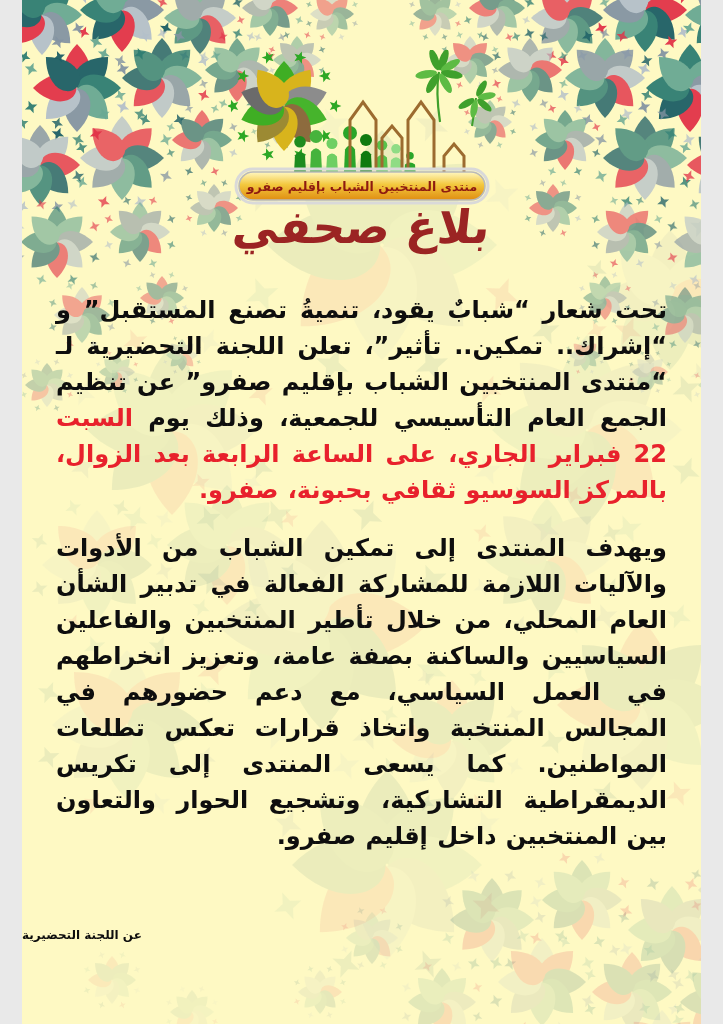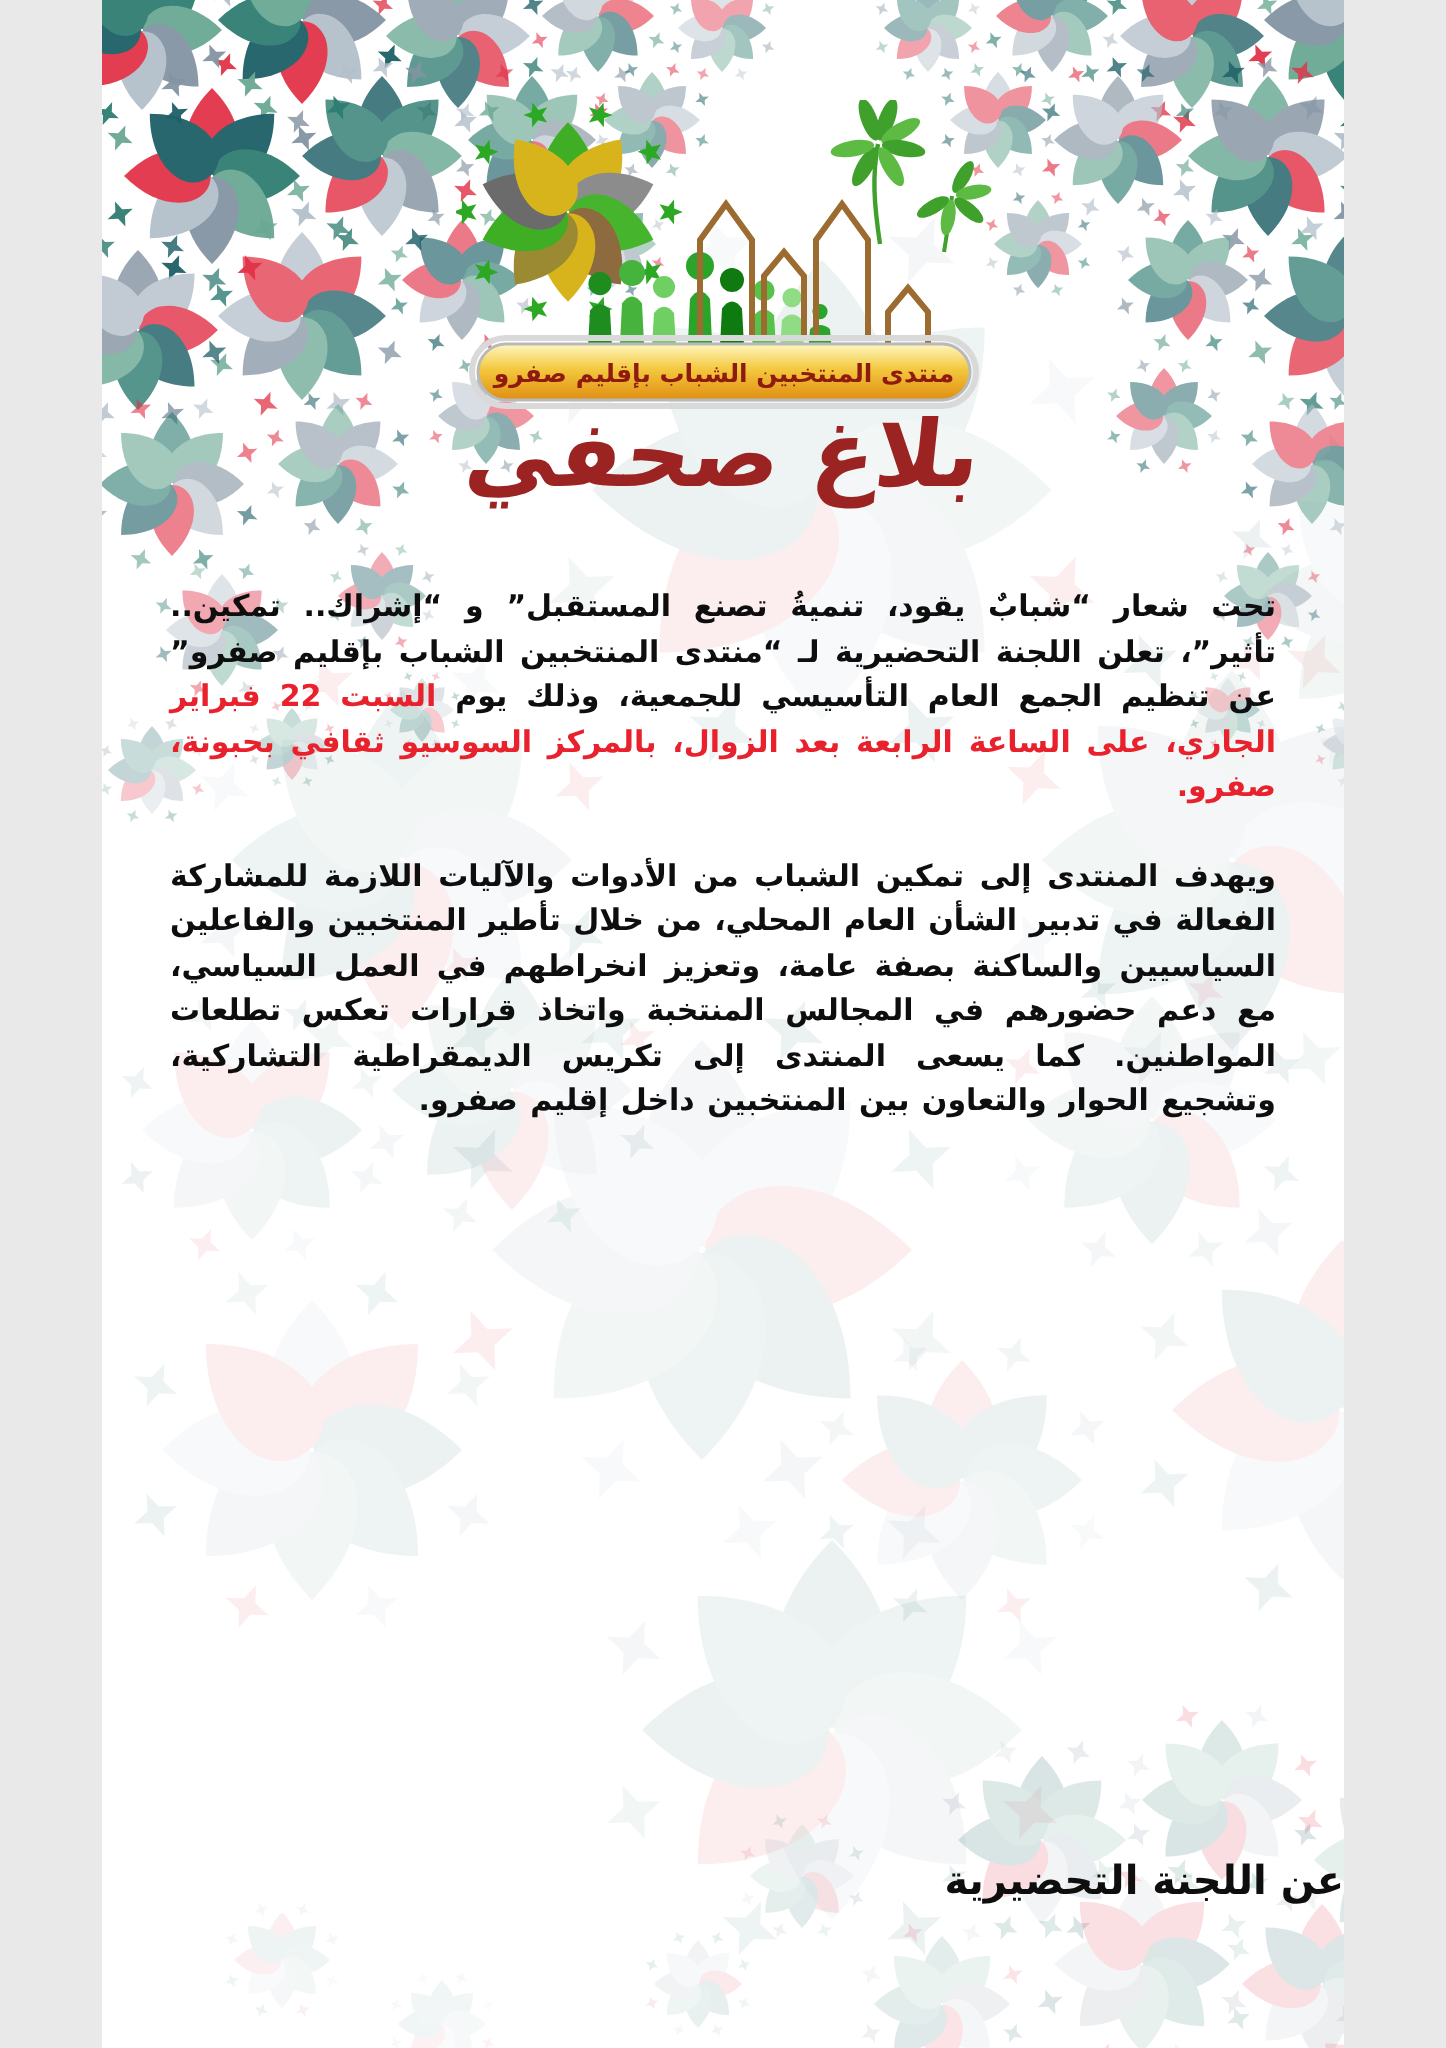--- a/index.html
+++ b/index.html
@@ -1,43 +1,43 @@
 <!DOCTYPE html>
 <html lang="ar" style="--title-red: #9b2423; --highlight-red: #e8212c; --body-text: #0e0e0e;"><head>
 <meta charset="utf-8">
 <style>
   html,body{margin:0;padding:0;background:#e9e9e9;}
   .page{
-    position:relative;width:621px;height:1024px;margin:0 auto;
-    background:#ffffff;overflow:hidden;
+    position:relative;width:679px;height:1024px;margin:0 auto;
+    background:#fef9c3;overflow:hidden;
     font-family:"DejaVu Sans",sans-serif;
   }
   #decor-svg{position:absolute;inset:0;z-index:0;pointer-events:none;}
   .logo{position:absolute;top:50px;left:50%;transform:translateX(-50%);
     width:268px;height:155px;z-index:2;}
   .logo svg{width:100%;height:100%;display:block;}
   .title{
     position:absolute;top:200px;left:0;width:100%;margin:0;z-index:2;
     text-align:center;font-size:46px;font-weight:bold;
     color:var(--title-red,#9b2423);
     transform:skewX(-6deg);
     letter-spacing:1px;
   }
   .content{
     position:absolute;top:292px;right:34px;left:34px;z-index:2;
     direction:rtl;text-align:justify;
-    font-size:15px;font-weight:bold;line-height:1.5;
+    font-size:24px;font-weight:bold;line-height:1.5;
     color:var(--body-text,#0e0e0e);word-spacing:1px;
   }
   .content p{margin:0 0 22px 0;}
   .seg-highlight{color:var(--highlight-red,#e8212c);}
   .closing{
     position:absolute;top:928px;left:0;width:100%;z-index:2;
-    direction:rtl;text-align:right;
-    font-size:20px;font-weight:bold;color:var(--body-text,#0e0e0e);
+    direction:rtl;text-align:left;
+    font-size:12px;font-weight:bold;color:var(--body-text,#0e0e0e);
   }
 </style>
 </head>
 <body>
 
 <div class="page">
 
   <svg id="decor-svg" width="723" height="1024" viewBox="0 0 723 1024">
       <g>
         <g transform="translate(360 245)" opacity="0.08">

